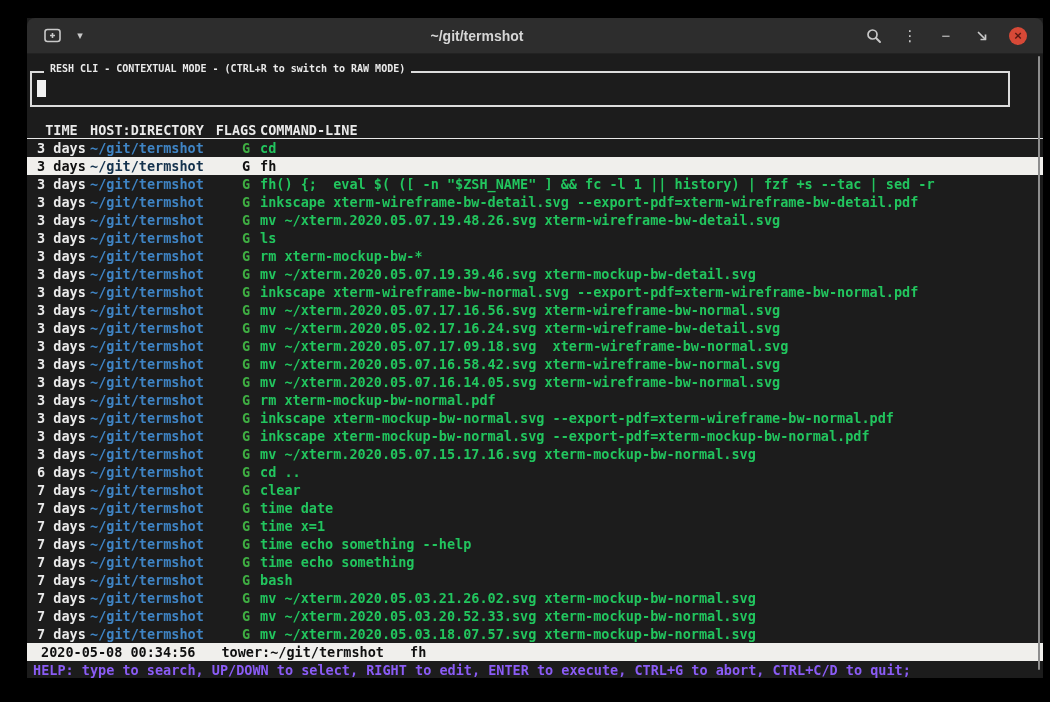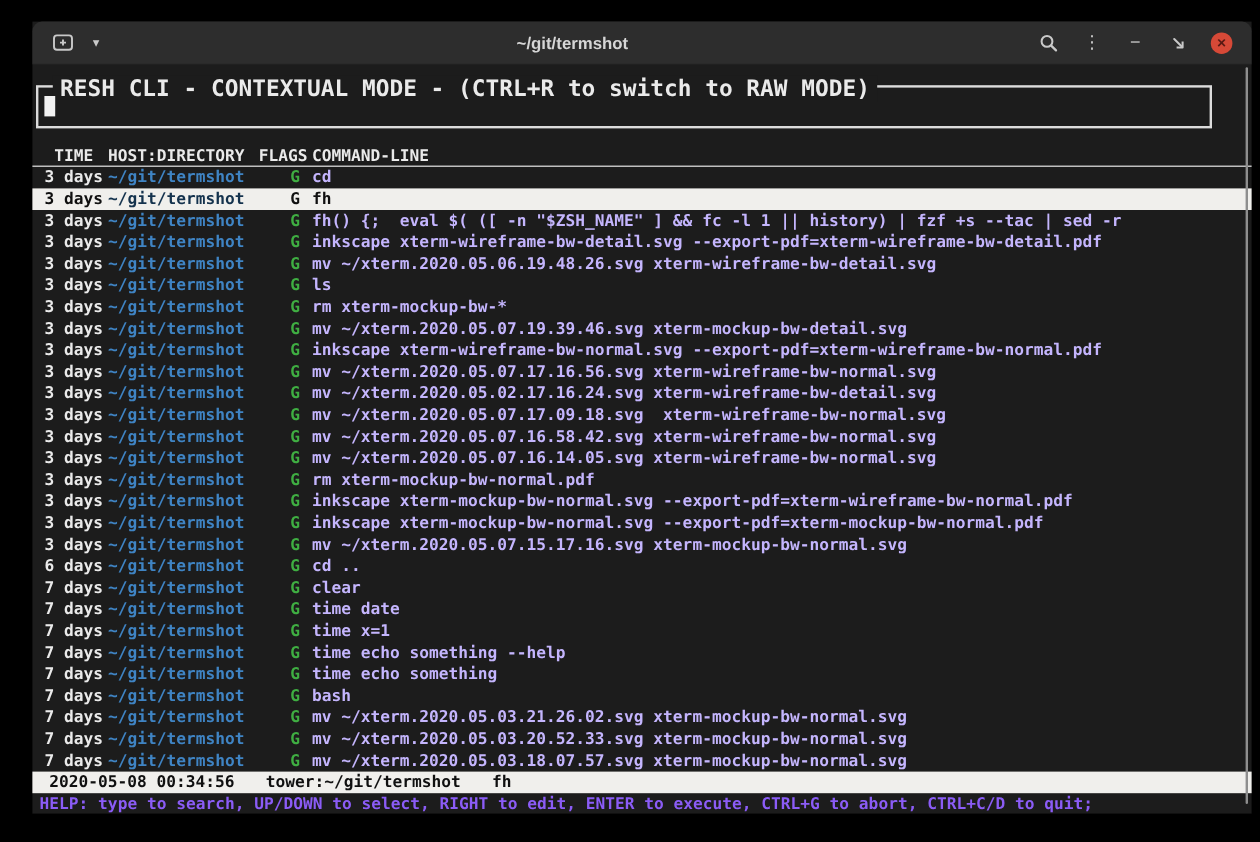--- a/index.html
+++ b/index.html
@@ -27,29 +27,29 @@
   svg.icon { display:block; }
 
   
   .terminal { position:relative; height:624px; padding-top:8px;
               font-size:13.5px; font-weight:bold; color:#eaeaea; }
 
   .searchbox { position:relative; margin-left:3px; width:calc(100% - 36px);
                height:36px; border:2px solid #dcdcdc; margin-top:9px; }
   .searchbox .legend { position:absolute; top:-10px; left:12px;
                        background:#1c1c1c; padding:0 6px; color:#eaeaea;
-                       font-size:19px; white-space:pre; }
+                       font-size:10px; white-space:pre; }
   .cursor-block { position:absolute; left:5px; top:7px; width:9px; height:17px;
                   background:#f2f2f2; }
 
   .hrow { display:flex; height:18px; line-height:18px; padding-left:6px; white-space:pre; }
   .c-time { width:57px; color:#eaeaea;text-align:center; }
   .c-path { width:122px; color:#3f84c4; }
   .c-flag { width:48px; padding-left:20px; color:#3fae42;text-align:center; }
-  .c-cmd  { flex:1; color:#c4b5fd; white-space:pre; overflow:hidden; }
+  .c-cmd  { flex:1; color:#22c55e; white-space:pre; overflow:hidden; }
 
   .header-row { margin-top:14px; border-bottom:1px solid #e8e8e8; }
   .header-row span { color:#eaeaea; }
   .header-row .c-flag { padding-left:0; }
 
   .hrow.selected { background:#f0efec; }
   .hrow.selected .c-time, .hrow.selected .c-cmd, .hrow.selected .c-flag { color:#101010; }
   .hrow.selected .c-path { color:#14324d; }
 
   .statusbar { display:flex; height:18px; line-height:18px; background:#f0efec;
@@ -128,21 +128,21 @@
       <span class="c-path">HOST:DIRECTORY</span>
       <span class="c-flag">FLAGS</span>
       <span class="c-cmd">COMMAND-LINE</span>
     </div>
 
     <div>
         <div class="hrow"><span class="c-time">3 days</span><span class="c-path">~/git/termshot</span><span class="c-flag">G</span><span class="c-cmd">cd</span></div>
         <div class="hrow selected"><span class="c-time">3 days</span><span class="c-path">~/git/termshot</span><span class="c-flag">G</span><span class="c-cmd">fh</span></div>
         <div class="hrow"><span class="c-time">3 days</span><span class="c-path">~/git/termshot</span><span class="c-flag">G</span><span class="c-cmd">fh() {;  eval $( ([ -n "$ZSH_NAME" ] &amp;&amp; fc -l 1 || history) | fzf +s --tac | sed -r</span></div>
         <div class="hrow"><span class="c-time">3 days</span><span class="c-path">~/git/termshot</span><span class="c-flag">G</span><span class="c-cmd">inkscape xterm-wireframe-bw-detail.svg --export-pdf=xterm-wireframe-bw-detail.pdf</span></div>
-        <div class="hrow"><span class="c-time">3 days</span><span class="c-path">~/git/termshot</span><span class="c-flag">G</span><span class="c-cmd">mv ~/xterm.2020.05.06.19.48.26.svg xterm-wireframe-bw-detail.svg</span></div>
+        <div class="hrow"><span class="c-time">3 days</span><span class="c-path">~/git/termshot</span><span class="c-flag">G</span><span class="c-cmd">mv ~/xterm.2020.05.07.19.48.26.svg xterm-wireframe-bw-detail.svg</span></div>
         <div class="hrow"><span class="c-time">3 days</span><span class="c-path">~/git/termshot</span><span class="c-flag">G</span><span class="c-cmd">ls</span></div>
         <div class="hrow"><span class="c-time">3 days</span><span class="c-path">~/git/termshot</span><span class="c-flag">G</span><span class="c-cmd">rm xterm-mockup-bw-*</span></div>
         <div class="hrow"><span class="c-time">3 days</span><span class="c-path">~/git/termshot</span><span class="c-flag">G</span><span class="c-cmd">mv ~/xterm.2020.05.07.19.39.46.svg xterm-mockup-bw-detail.svg</span></div>
         <div class="hrow"><span class="c-time">3 days</span><span class="c-path">~/git/termshot</span><span class="c-flag">G</span><span class="c-cmd">inkscape xterm-wireframe-bw-normal.svg --export-pdf=xterm-wireframe-bw-normal.pdf</span></div>
         <div class="hrow"><span class="c-time">3 days</span><span class="c-path">~/git/termshot</span><span class="c-flag">G</span><span class="c-cmd">mv ~/xterm.2020.05.07.17.16.56.svg xterm-wireframe-bw-normal.svg</span></div>
         <div class="hrow"><span class="c-time">3 days</span><span class="c-path">~/git/termshot</span><span class="c-flag">G</span><span class="c-cmd">mv ~/xterm.2020.05.02.17.16.24.svg xterm-wireframe-bw-detail.svg</span></div>
         <div class="hrow"><span class="c-time">3 days</span><span class="c-path">~/git/termshot</span><span class="c-flag">G</span><span class="c-cmd">mv ~/xterm.2020.05.07.17.09.18.svg  xterm-wireframe-bw-normal.svg</span></div>
         <div class="hrow"><span class="c-time">3 days</span><span class="c-path">~/git/termshot</span><span class="c-flag">G</span><span class="c-cmd">mv ~/xterm.2020.05.07.16.58.42.svg xterm-wireframe-bw-normal.svg</span></div>
         <div class="hrow"><span class="c-time">3 days</span><span class="c-path">~/git/termshot</span><span class="c-flag">G</span><span class="c-cmd">mv ~/xterm.2020.05.07.16.14.05.svg xterm-wireframe-bw-normal.svg</span></div>
         <div class="hrow"><span class="c-time">3 days</span><span class="c-path">~/git/termshot</span><span class="c-flag">G</span><span class="c-cmd">rm xterm-mockup-bw-normal.pdf</span></div>

